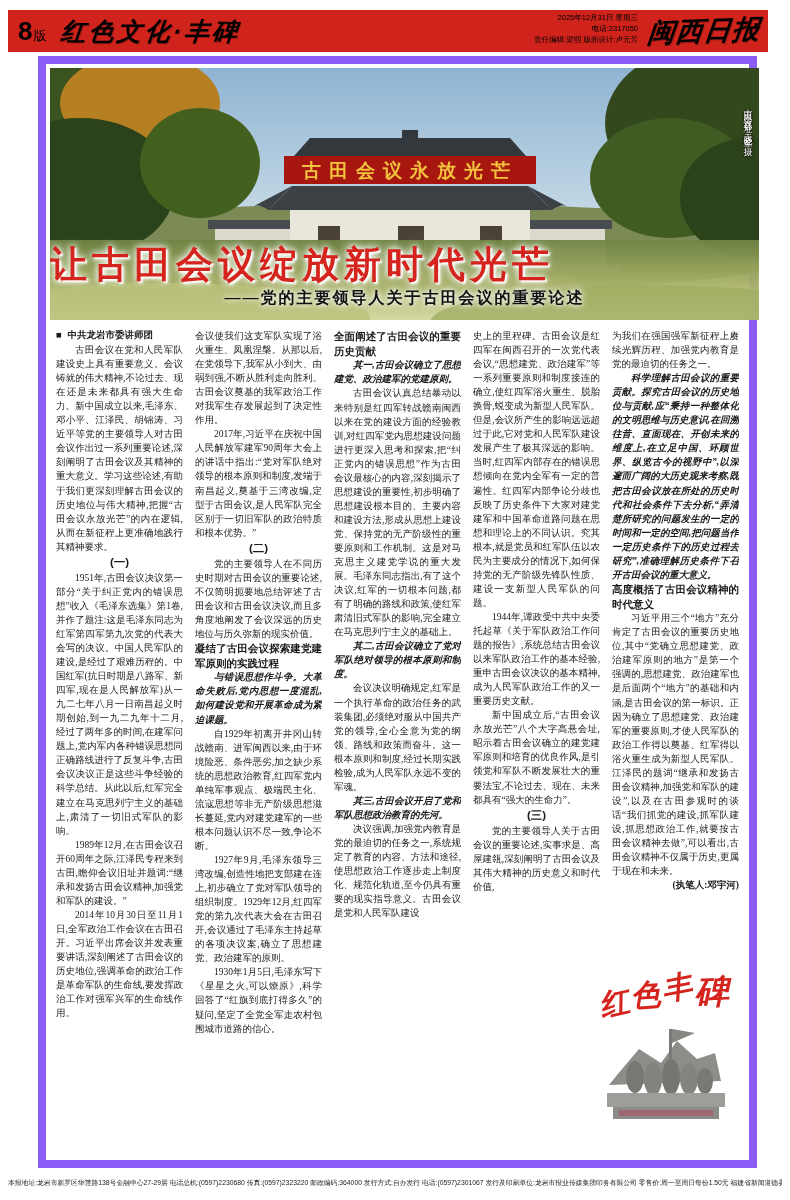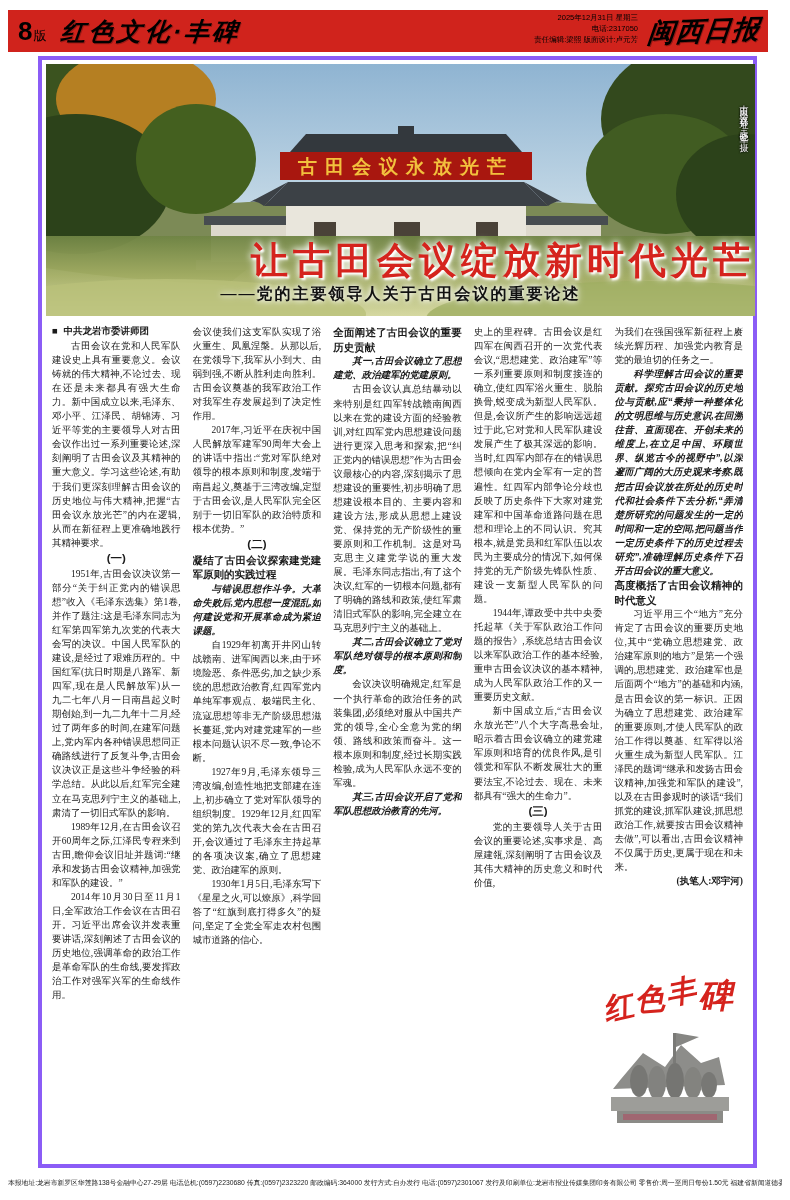--- a/index.html
+++ b/index.html
@@ -23,32 +23,32 @@
   .issue-info{
     text-align:right;font-size:7.5px;line-height:1.45;margin-right:10px;white-space:pre-line;
   }
   .masthead{
     font-size:27px;font-weight:bold;font-style:italic;letter-spacing:1px;
     transform:skewX(-8deg) rotate(-2deg);text-shadow:1px 1px 0 rgba(0,0,0,.3);
   }
   
   .frame{
     position:absolute;left:38px;top:56px;width:719px;height:1112px;
-    border:4px solid #8b5cf6;background:#fff;box-sizing:border-box;padding:4px;
+    border:8px solid #8b5cf6;background:#fff;box-sizing:border-box;padding:4px;
   }
   
   .photo{position:relative;width:709px;height:252px;overflow:hidden;}
   .photo svg{display:block;}
   .photo-credit{
     position:absolute;top:34px;right:5px;writing-mode:vertical-rl;
     color:#fff;font-size:9px;letter-spacing:3px;
     text-shadow:0 0 2px #000,0 0 2px #000;font-family:"Liberation Sans",sans-serif;
   }
   .headline{
-    position:absolute;left:0;top:172px;width:100%;text-align:right;
+    position:absolute;left:0;top:172px;width:100%;text-align:left;
     font-size:37px;font-weight:bold;color:#d5231d;letter-spacing:5px;
     font-family:"Liberation Sans",sans-serif;
     text-shadow:0 0 6px #fff,0 0 10px #fff,2px 2px 2px #fff;
   }
   .subheadline{
     position:absolute;left:0;top:220px;width:100%;text-align:center;
     font-size:16px;font-weight:bold;color:#111;letter-spacing:2px;
     text-shadow:0 0 5px #fff,0 0 8px #fff;
   }
   
@@ -167,33 +167,35 @@
         <p class="blk-p">古田会议在党和人民军队建设史上具有重要意义。会议铸就的伟大精神,不论过去、现在还是未来都具有强大生命力。新中国成立以来,毛泽东、邓小平、江泽民、胡锦涛、习近平等党的主要领导人对古田会议作出过一系列重要论述,深刻阐明了古田会议及其精神的重大意义。学习这些论述,有助于我们更深刻理解古田会议的历史地位与伟大精神,把握“古田会议永放光芒”的内在逻辑,从而在新征程上更准确地践行其精神要求。</p>
         <div class="blk-center">(一)</div>
         <p class="blk-p">1951年,古田会议决议第一部分“关于纠正党内的错误思想”收入《毛泽东选集》第1卷,并作了题注:这是毛泽东同志为红军第四军第九次党的代表大会写的决议。中国人民军队的建设,是经过了艰难历程的。中国红军(抗日时期是八路军、新四军,现在是人民解放军)从一九二七年八月一日南昌起义时期创始,到一九二九年十二月,经过了两年多的时间,在建军问题上,党内军内各种错误思想同正确路线进行了反复斗争,古田会议决议正是这些斗争经验的科学总结。从此以后,红军完全建立在马克思列宁主义的基础上,肃清了一切旧式军队的影响。</p>
         <p class="blk-p">1989年12月,在古田会议召开60周年之际,江泽民专程来到古田,瞻仰会议旧址并题词:“继承和发扬古田会议精神,加强党和军队的建设。”</p>
         <p class="blk-p">2014年10月30日至11月1日,全军政治工作会议在古田召开。习近平出席会议并发表重要讲话,深刻阐述了古田会议的历史地位,强调革命的政治工作是革命军队的生命线,要发挥政治工作对强军兴军的生命线作用。</p>
       </div>
       <div class="col">
         <p class="blk-cont">会议使我们这支军队实现了浴火重生、凤凰涅槃。从那以后,在党领导下,我军从小到大、由弱到强,不断从胜利走向胜利。古田会议奠基的我军政治工作对我军生存发展起到了决定性作用。</p>
         <p class="blk-p">2017年,习近平在庆祝中国人民解放军建军90周年大会上的讲话中指出:“党对军队绝对领导的根本原则和制度,发端于南昌起义,奠基于三湾改编,定型于古田会议,是人民军队完全区别于一切旧军队的政治特质和根本优势。”</p>
         <div class="blk-center">(二)</div>
+        <p class="blk-p">党的主要领导人在不同历史时期对古田会议的重要论述,不仅简明扼要地总结评述了古田会议和古田会议决议,而且多角度地阐发了会议深远的历史地位与历久弥新的现实价值。</p>
         <div class="blk-subhead">凝结了古田会议探索建党建军原则的实践过程</div>
         <p class="blk-lead">与错误思想作斗争。大革命失败后,党内思想一度混乱,如何建设党和开展革命成为紧迫课题。</p>
         <p class="blk-p">自1929年初离开井冈山转战赣南、进军闽西以来,由于环境险恶、条件恶劣,加之缺少系统的思想政治教育,红四军党内单纯军事观点、极端民主化、流寇思想等非无产阶级思想滋长蔓延,党内对建党建军的一些根本问题认识不尽一致,争论不断。</p>
         <p class="blk-p">1927年9月,毛泽东领导三湾改编,创造性地把支部建在连上,初步确立了党对军队领导的组织制度。1929年12月,红四军党的第九次代表大会在古田召开,会议通过了毛泽东主持起草的各项决议案,确立了思想建党、政治建军的原则。</p>
         <p class="blk-p">1930年1月5日,毛泽东写下《星星之火,可以燎原》,科学回答了“红旗到底打得多久”的疑问,坚定了全党全军走农村包围城市道路的信心。</p>
       </div>
       <div class="col">
         <div class="blk-subhead">全面阐述了古田会议的重要历史贡献</div>
         <p class="blk-lead">其一,古田会议确立了思想建党、政治建军的党建原则。</p>
         <p class="blk-p">古田会议认真总结暴动以来特别是红四军转战赣南闽西以来在党的建设方面的经验教训,对红四军党内思想建设问题进行更深入思考和探索,把“纠正党内的错误思想”作为古田会议最核心的内容,深刻揭示了思想建设的重要性,初步明确了思想建设根本目的、主要内容和建设方法,形成从思想上建设党、保持党的无产阶级性的重要原则和工作机制。这是对马克思主义建党学说的重大发展。毛泽东同志指出,有了这个决议,红军的一切根本问题,都有了明确的路线和政策,使红军肃清旧式军队的影响,完全建立在马克思列宁主义的基础上。</p>
         <p class="blk-lead">其二,古田会议确立了党对军队绝对领导的根本原则和制度。</p>
         <p class="blk-p">会议决议明确规定,红军是一个执行革命的政治任务的武装集团,必须绝对服从中国共产党的领导,全心全意为党的纲领、路线和政策而奋斗。这一根本原则和制度,经过长期实践检验,成为人民军队永远不变的军魂。</p>
         <p class="blk-lead">其三,古田会议开启了党和军队思想政治教育的先河。</p>
+        <p class="blk-p">决议强调,加强党内教育是党的最迫切的任务之一,系统规定了教育的内容、方法和途径,使思想政治工作逐步走上制度化、规范化轨道,至今仍具有重要的现实指导意义。古田会议是党和人民军队建设</p>
       </div>
       <div class="col">
         <p class="blk-cont">史上的里程碑。古田会议是红四军在闽西召开的一次党代表会议,“思想建党、政治建军”等一系列重要原则和制度接连的确立,使红四军浴火重生、脱胎换骨,蜕变成为新型人民军队。但是,会议所产生的影响远远超过于此,它对党和人民军队建设发展产生了极其深远的影响。当时,红四军内部存在的错误思想倾向在党内全军有一定的普遍性。红四军内部争论分歧也反映了历史条件下大家对建党建军和中国革命道路问题在思想和理论上的不同认识。究其根本,就是党员和红军队伍以农民为主要成分的情况下,如何保持党的无产阶级先锋队性质、建设一支新型人民军队的问题。</p>
         <p class="blk-p">1944年,谭政受中共中央委托起草《关于军队政治工作问题的报告》,系统总结古田会议以来军队政治工作的基本经验,重申古田会议决议的基本精神,成为人民军队政治工作的又一重要历史文献。</p>
         <p class="blk-p">新中国成立后,“古田会议永放光芒”八个大字高悬会址,昭示着古田会议确立的建党建军原则和培育的优良作风,是引领党和军队不断发展壮大的重要法宝,不论过去、现在、未来都具有“强大的生命力”。</p>
         <div class="blk-center">(三)</div>
         <p class="blk-p">党的主要领导人关于古田会议的重要论述,实事求是、高屋建瓴,深刻阐明了古田会议及其伟大精神的历史意义和时代价值,</p>
       </div>
       <div class="col">
         <p class="blk-cont">为我们在强国强军新征程上赓续光辉历程、加强党内教育是党的最迫切的任务之一。</p>

